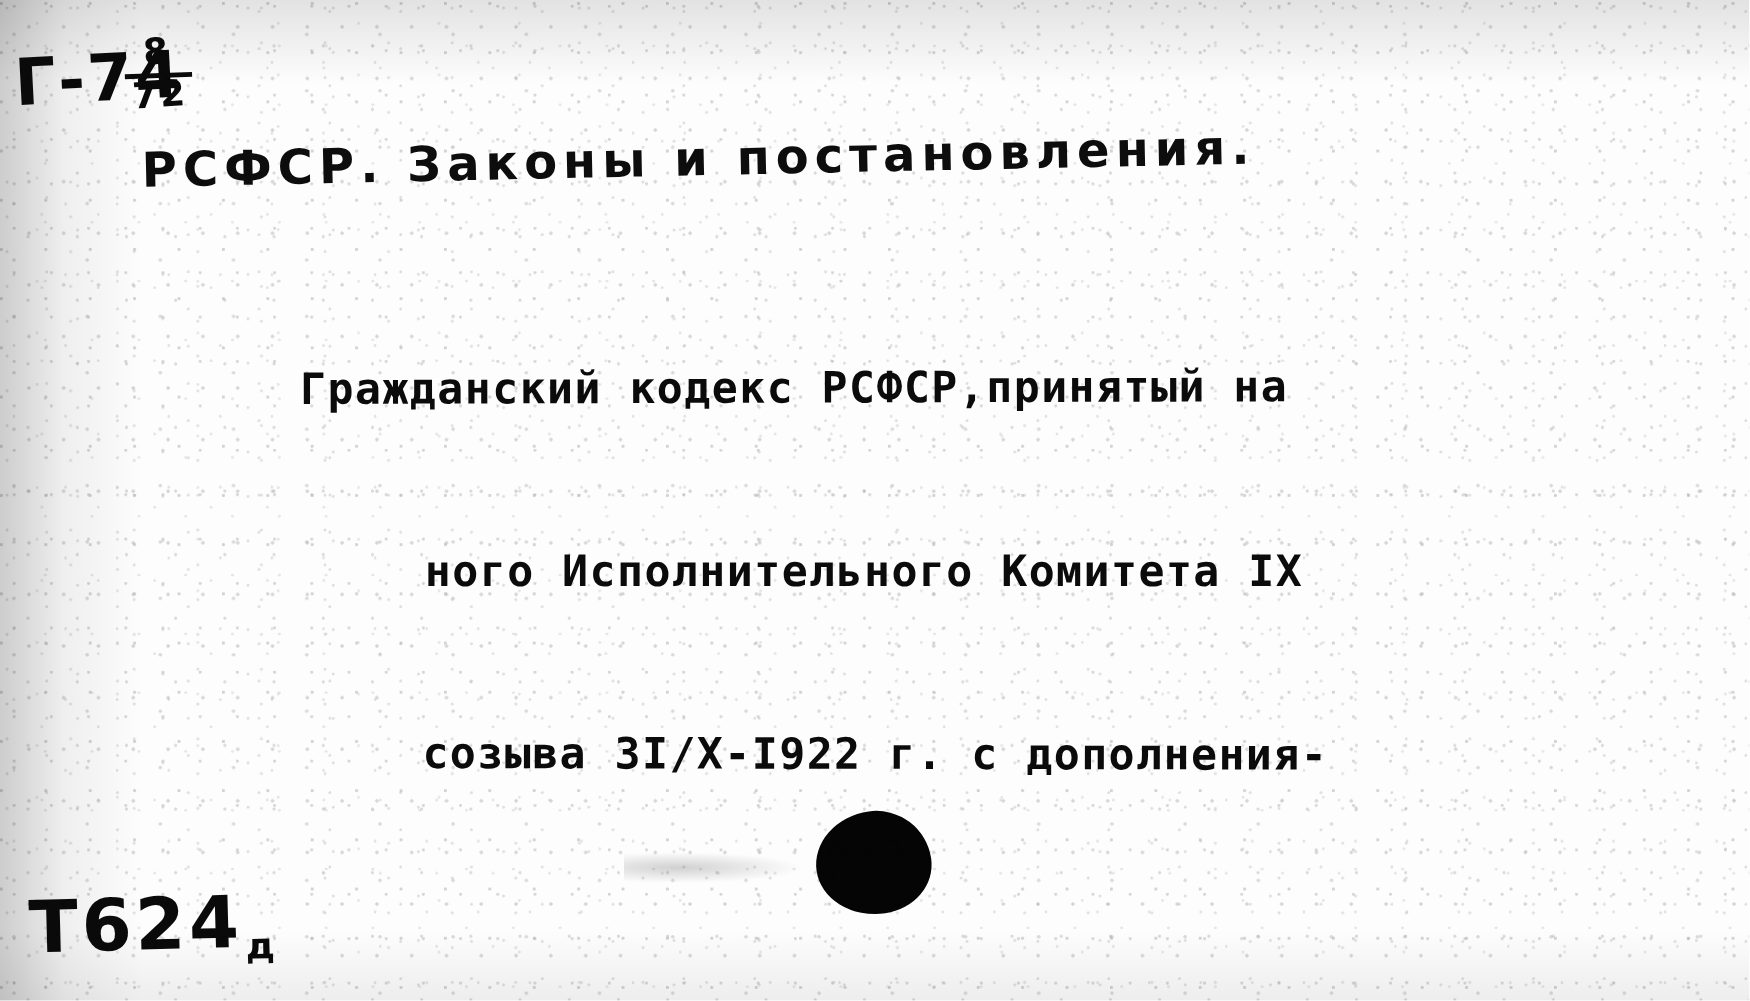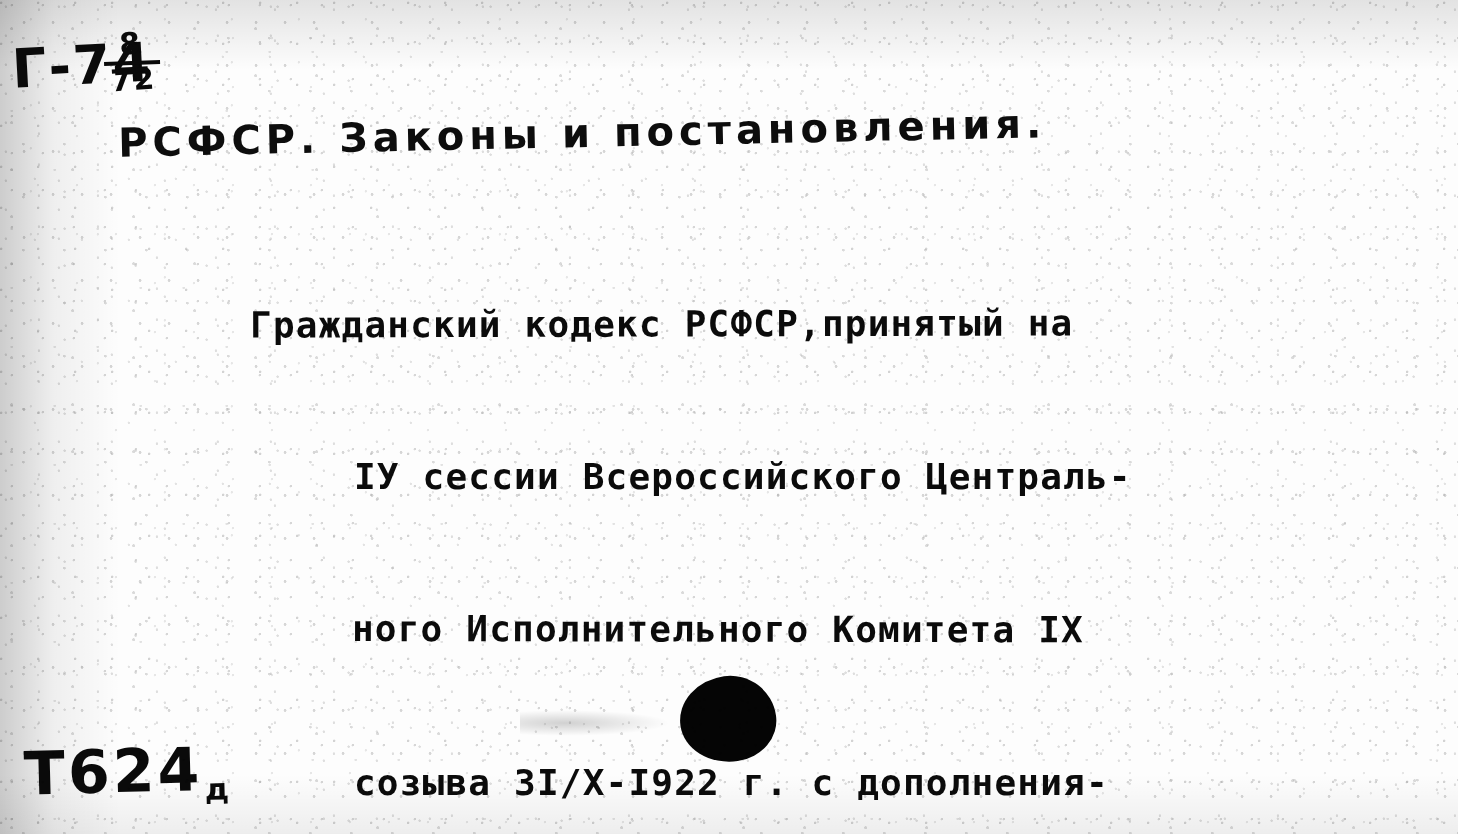--- a/index.html
+++ b/index.html
@@ -194,21 +194,20 @@
   <div class="hand" id="callnum-frac">
     <span class="num">8</span>
     <span class="bar"></span>
     <span class="den">72</span>
   </div>
 
   <div id="author-line">РСФСР. Законы и постановления.</div>
 
   <div id="body-block">
     <span class="ln">Гражданский кодекс РСФСР,принятый на</span>
-    <span class="ln">IУ сессии Всероссийского Централь-</span>
     <span class="ln">ного Исполнительного Комитета IX</span>
     <span class="ln">созыва 3I/X-I922 г. с дополнения-</span>
     
     
     
     
     
   </div>
 
   <div id="ink-smudge"></div>

